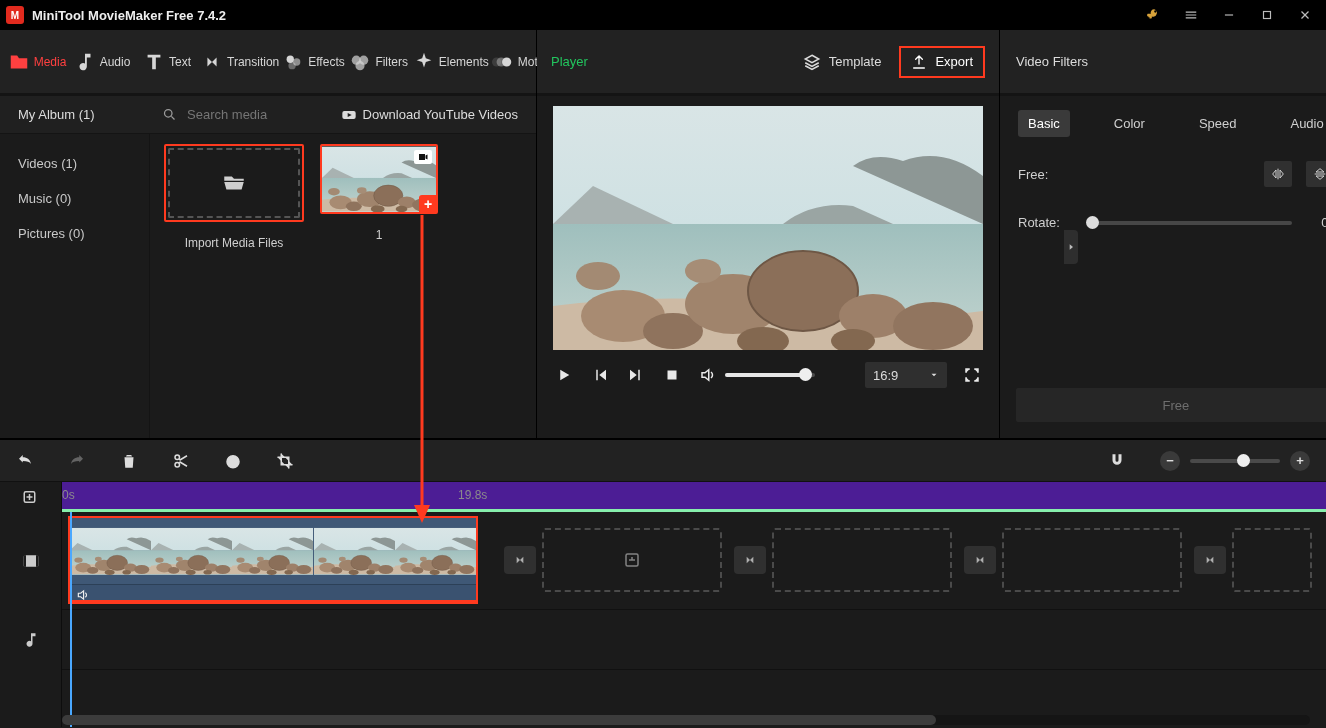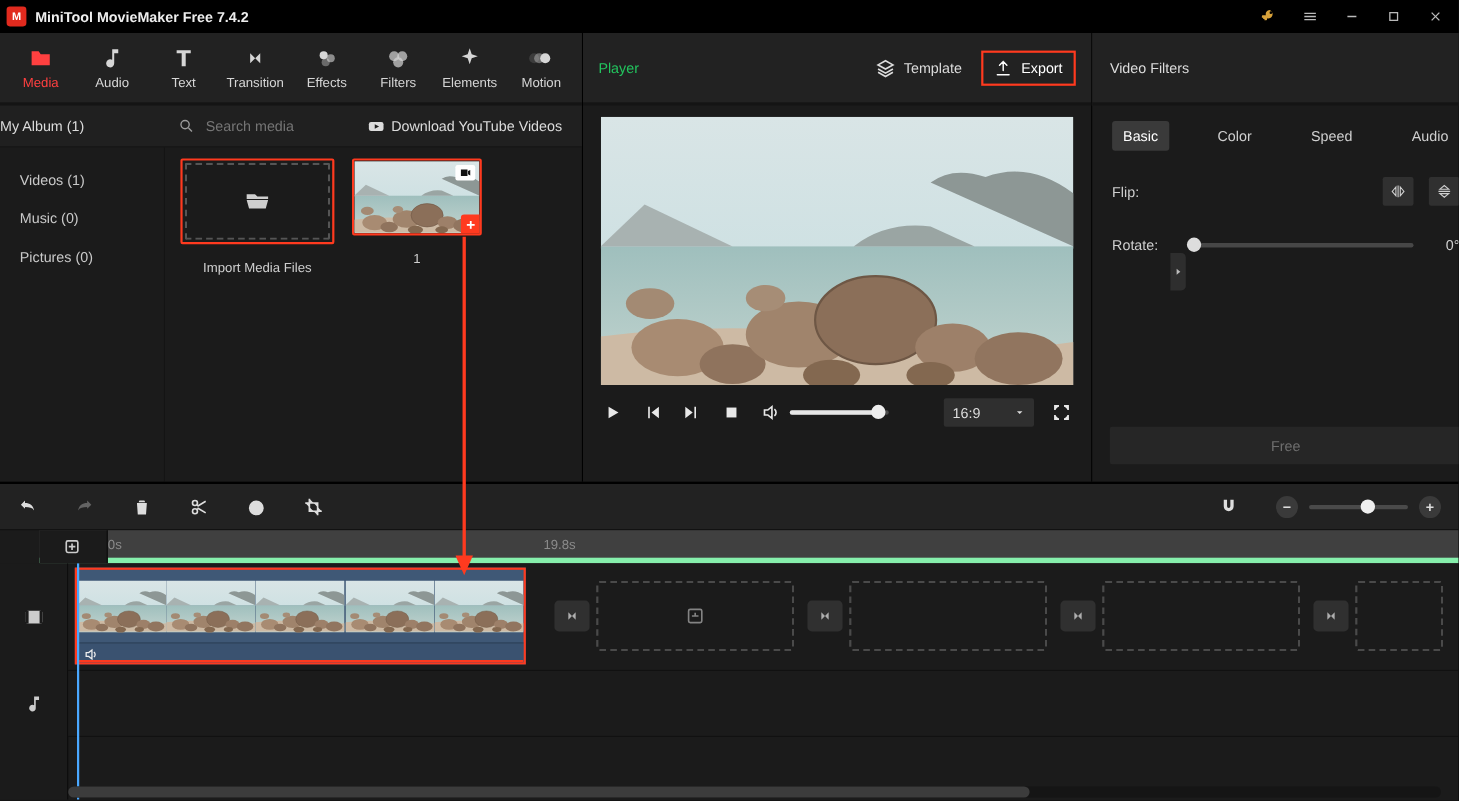--- a/index.html
+++ b/index.html
@@ -26,26 +26,26 @@
   .app-title{font-size:13px;color:#eee;font-weight:600;}
   .titlebar-spacer{flex:1;}
   .titlebar-btn{width:30px;height:30px;display:flex;align-items:center;justify-content:center;color:#bbb;}
   .titlebar-btn svg{width:14px;height:14px;}
   .titlebar-key{color:#d8a23a;}
   
   .workspace{display:flex;height:408px;}
   
   .left-panel{width:537px;background:var(--bg1);display:flex;flex-direction:column;border-right:1px solid #000;}
   .main-tabs{height:66px;background:var(--bg2);display:flex;align-items:center;padding:0 6px;gap:3px;border-bottom:3px solid #141414;}
-  .main-tab{flex:0 0 62px;height:60px;display:flex;flex-direction:column;align-items:center;justify-content:center;gap:4px;color:var(--text);cursor:pointer;font-size:12px;}
+  .main-tab{flex:0 0 62px;height:60px;display:flex;flex-direction:row;align-items:center;justify-content:center;gap:4px;color:var(--text);cursor:pointer;font-size:12px;}
   .main-tab.active{color:var(--accent);}
   .main-tab .ticon{height:22px;display:flex;align-items:center;justify-content:center;}
   .main-tab .ticon svg{width:22px;height:22px;}
   .subhead{height:38px;display:flex;align-items:center;background:#202020;border-bottom:1px solid #141414;}
-  .subhead .album{width:150px;color:#dcdcdc;}
+  .subhead .album{width:150px;padding-left:18px;color:#dcdcdc;}
   .subhead .search{flex:1;display:flex;align-items:center;gap:8px;color:var(--text-dim);padding-left:12px;}
   .subhead input{background:transparent;border:none;outline:none;color:var(--text);font-size:13px;width:130px;}
   .subhead .ytdl{display:flex;align-items:center;gap:6px;padding-right:18px;color:#dcdcdc;cursor:pointer;}
   .media-row{display:flex;flex:1;}
   .media-side{width:150px;border-right:1px solid #141414;padding-top:12px;}
   .media-side-item{padding:10px 18px;color:#c9c9c9;cursor:pointer;}
   .media-grid{flex:1;padding:10px 10px;display:flex;gap:10px;align-items:flex-start;}
   .media-card{width:148px;text-align:center;}
   .media-thumb{width:140px;height:78px;border-radius:2px;position:relative;display:flex;align-items:center;justify-content:center;margin:0 auto;}
   .import-box{border:2px solid var(--accent2);padding:2px;}
@@ -94,21 +94,21 @@
   
   .timeline{height:290px;background:var(--bg1);border-top:2px solid #000;position:relative;}
   .tl-tools{height:42px;background:#222;display:flex;align-items:center;padding:0 16px;gap:34px;border-bottom:1px solid #111;}
   .tl-tool{color:#ddd;display:flex;align-items:center;justify-content:center;}
   .tl-tool svg{width:18px;height:18px;fill:currentColor;}
   .tl-tools-spacer{flex:1;}
   .zoom{display:flex;align-items:center;gap:10px;}
   .zoom-track{width:90px;height:4px;background:#4a4a4a;position:relative;border-radius:2px;}
   .zoom-knob{position:absolute;left:52%;top:-5px;width:13px;height:13px;border-radius:50%;background:#eee;}
   .zoom-btn{width:20px;height:20px;border-radius:50%;background:#3a3a3a;display:flex;align-items:center;justify-content:center;font-weight:bold;color:#ddd;}
-  .tl-ruler{height:30px;position:relative;background:#404040;border-bottom:5px solid #86efac;margin-left:36px;}
+  .tl-ruler{height:30px;position:relative;background:#4c1d95;border-bottom:3px solid #86efac;}
   .tl-ruler .mark{position:absolute;top:6px;color:#8b8b8b;font-size:12px;}
   .tl-body{position:relative;height:215px;overflow:hidden;}
   .tl-left{position:absolute;left:0;top:0;bottom:0;width:62px;background:#1b1b1b;border-right:1px solid #0d0d0d;display:flex;flex-direction:column;}
   .tl-left-cell{flex:0 0 50px;display:flex;align-items:center;justify-content:center;color:#ccc;}
   .tl-left-cell.tall{flex:0 0 98px;}
   .tl-tracks{position:absolute;left:62px;right:0;top:0;bottom:0;}
   .track{position:relative;border-bottom:1px solid #111;}
   .track.video{height:98px;background:#1b1b1b;}
   .track.other{height:60px;background:#1b1b1b;}
   .clip{position:absolute;top:4px;height:88px;border:2px solid var(--accent2);background:#3f5876;overflow:hidden;}
@@ -399,21 +399,21 @@
 
   <div class="prop-panel">
     <div class="prop-head">Video Filters</div>
     <div class="prop-tabs">
       <div class="prop-tab active">Basic</div>
       <div class="prop-tab">Color</div>
       <div class="prop-tab">Speed</div>
       <div class="prop-tab">Audio</div>
     </div>
     <div class="prop-row">
-      <span style="width:56px">Flip:</span>
+      <span style="width:56px">Free:</span>
       <div style="flex:1"></div>
       <div class="flip-btn">
           <svg width="16" height="16" viewBox="0 0 24 24" fill="currentColor">
             <path d="M9 6L4 12l5 6zM15 6l5 6-5 6zM12 4v16" stroke="currentColor" fill="none" stroke-width="1.5"></path>
           </svg>
         </div>
       <div class="flip-btn">
           <svg width="16" height="16" viewBox="0 0 24 24" fill="currentColor">
             <path d="M6 9l6-5 6 5zM6 15l6 5 6-5zM4 12h16" stroke="currentColor" fill="none" stroke-width="1.5"></path>
           </svg>

